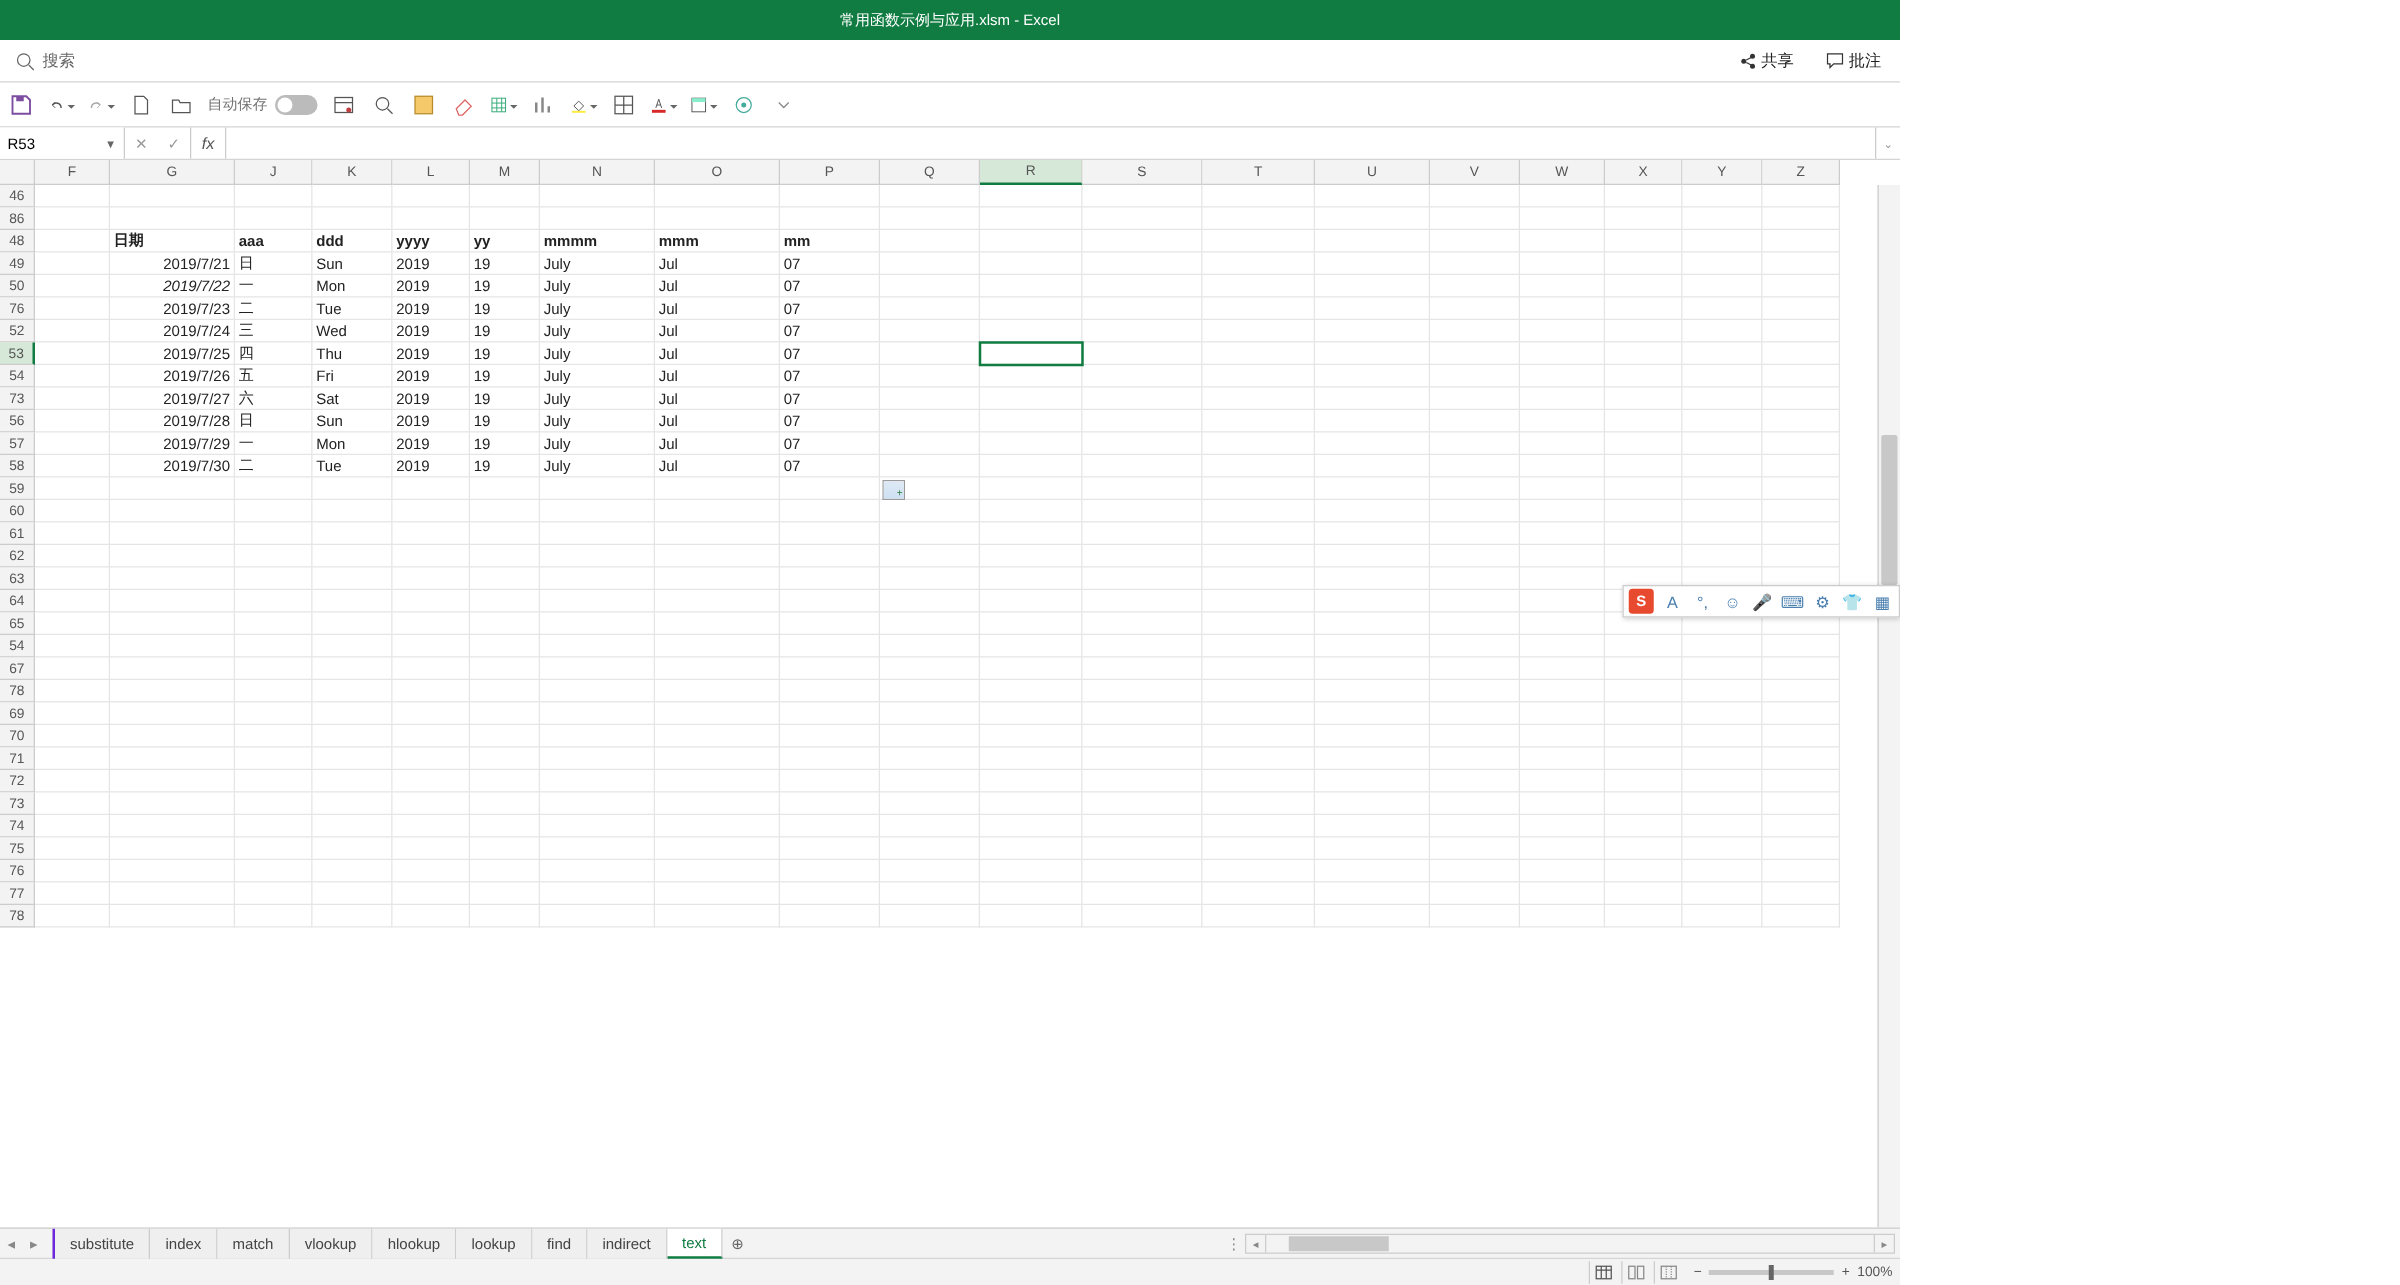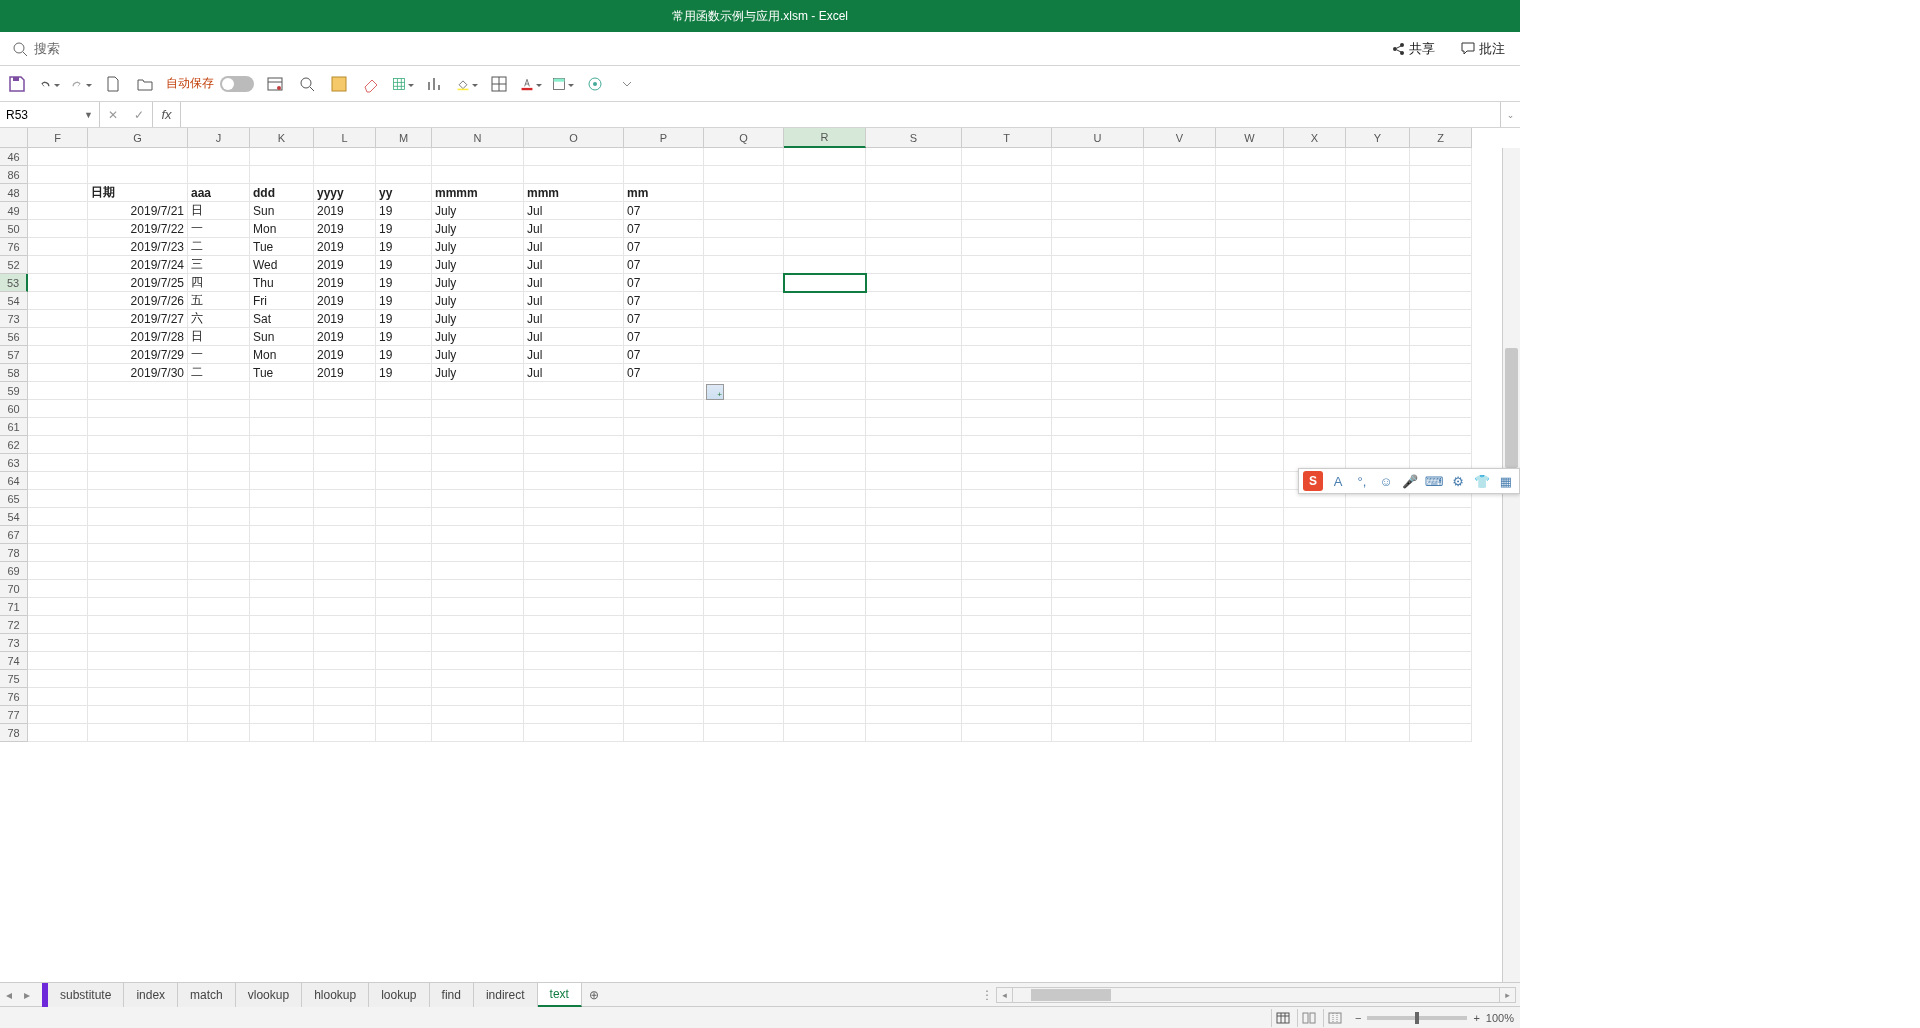--- a/index.html
+++ b/index.html
@@ -21,21 +21,21 @@
 .ribbon-tabs .search { display:flex; align-items:center; color:#666; margin-left:6px; }
 .ribbon-tabs .search svg { width:16px; height:16px; stroke:#666; fill:none; margin-right:6px; }
 .ribbon-tabs .right { margin-left:auto; display:flex; align-items:center; gap:8px; }
 .ribbon-tabs .share,.ribbon-tabs .comments { display:flex; align-items:center; gap:4px; border:1px solid transparent; padding:2px 8px; color:#222; }
 .ribbon-tabs .share svg,.ribbon-tabs .comments svg { width:14px; height:14px; }
 
 
 .toolbar { height:36px; border-bottom:1px solid #d4d4d4; display:flex; align-items:center; padding:0 6px; gap:10px; }
 .toolbar .tbtn { width:22px; height:22px; display:flex; align-items:center; justify-content:center; }
 .toolbar .tbtn svg { width:18px; height:18px; }
-.toolbar .autosave { display:flex; align-items:center; gap:6px; font-size:12px; color:#c2410c; }
+.toolbar .autosave { display:flex; align-items:center; gap:6px; font-size:12px; color:#737373; }
 .toolbar .toggle { width:34px; height:16px; border-radius:8px; background:#bbb; position:relative; }
 .toolbar .toggle::after { content:""; position:absolute; width:12px; height:12px; border-radius:50%; background:#fff; top:2px; left:2px; }
 .toolbar .drop::after { content:""; display:inline-block; border:3px solid transparent; border-top-color:#666; margin-left:2px; position:relative; top:3px; }
 
 
 .formula-row { height:26px; border-bottom:1px solid #d4d4d4; display:flex; align-items:stretch; }
 .namebox { width:100px; border-right:1px solid #ccc; display:flex; align-items:center; padding:0 6px; font-size:12px; background:#fff; }
 .namebox input { border:none; width:70px; font-size:12px; outline:none; }
 .namebox .dd { margin-left:auto; color:#666; font-size:9px; }
 .fx-btns { display:flex; align-items:center; border-right:1px solid #ccc; }
@@ -68,21 +68,21 @@
 .autofill .t { flex:1; background:linear-gradient(#dfe9f5,#cde0f2); }
 .autofill .p { position:absolute; right:1px; bottom:0; font-size:8px; color:#227a3a; }
 
 
 .watermark { position:absolute; right:60px; bottom:70px; font-size:34px; color:#3fa86b; font-weight:400; letter-spacing:1px; }
 
 
 .sheettabs { height:24px; border-top:1px solid #ccc; display:flex; align-items:center; font-size:12px; background:#f3f3f3; position:relative; }
 .sheettabs .nav { width:18px; display:flex; align-items:center; justify-content:center; color:#888; }
 .sheettabs .stab { padding:0 12px; height:24px; display:flex; align-items:center; border-right:1px solid #ccc; background:#efefef; color:#444; cursor:pointer; }
-.sheettabs .stab:first-of-type { border-left:6px solid #6d28d9; margin-left:6px; }
+.sheettabs .stab:first-of-type { border-left:2px solid #6d28d9; margin-left:6px; }
 .sheettabs .stab.active { background:#fff; border-bottom:2px solid #107c41; color:#107c41; }
 .sheettabs .add { width:24px; display:flex; align-items:center; justify-content:center; color:#666; }
 .sheettabs .hscroll { margin-left:auto; flex:0 0 520px; height:16px; background:#f3f3f3; border:1px solid #ccc; position:relative; margin-right:4px; }
 .sheettabs .hscroll .arrow { position:absolute; top:0; width:16px; height:14px; display:flex; align-items:center; justify-content:center; color:#888; font-size:9px; }
 .sheettabs .hscroll .arrow.l { left:0; border-right:1px solid #ccc; }
 .sheettabs .hscroll .arrow.r { right:0; border-left:1px solid #ccc; }
 .sheettabs .hscroll .hthumb { position:absolute; left:34px; top:1px; height:12px; width:80px; background:#c8c8c8; }
 
 
 .statusbar { height:22px; background:#f3f3f3; border-top:1px solid #ccc; display:flex; align-items:center; font-size:11px; color:#555; padding:0 6px; }
@@ -389,21 +389,21 @@
         <div class="cell" style="width: 90px;"></div>
         <div class="cell" style="width: 92px;"></div>
         <div class="cell" style="width: 72px;"></div>
         <div class="cell" style="width: 68px;"></div>
         <div class="cell" style="width: 62px;"></div>
         <div class="cell" style="width: 64px;"></div>
         <div class="cell" style="width: 62px;"></div>
       </div>
       <div class="row">
         <div class="cell" style="width: 60px;"></div>
-        <div class="cell right" style="width: 100px;">2019/7/22</div>
+        <div class="cell right" style="width: 100px; font-style: italic;">2019/7/22</div>
         <div class="cell" style="width: 62px;">一</div>
         <div class="cell" style="width: 64px;">Mon</div>
         <div class="cell" style="width: 62px;">2019</div>
         <div class="cell" style="width: 56px;">19</div>
         <div class="cell" style="width: 92px;">July</div>
         <div class="cell" style="width: 100px;">Jul</div>
         <div class="cell" style="width: 80px;">07</div>
         <div class="cell" style="width: 80px;"></div>
         <div class="cell" style="width: 82px;"></div>
         <div class="cell" style="width: 96px;"></div>

